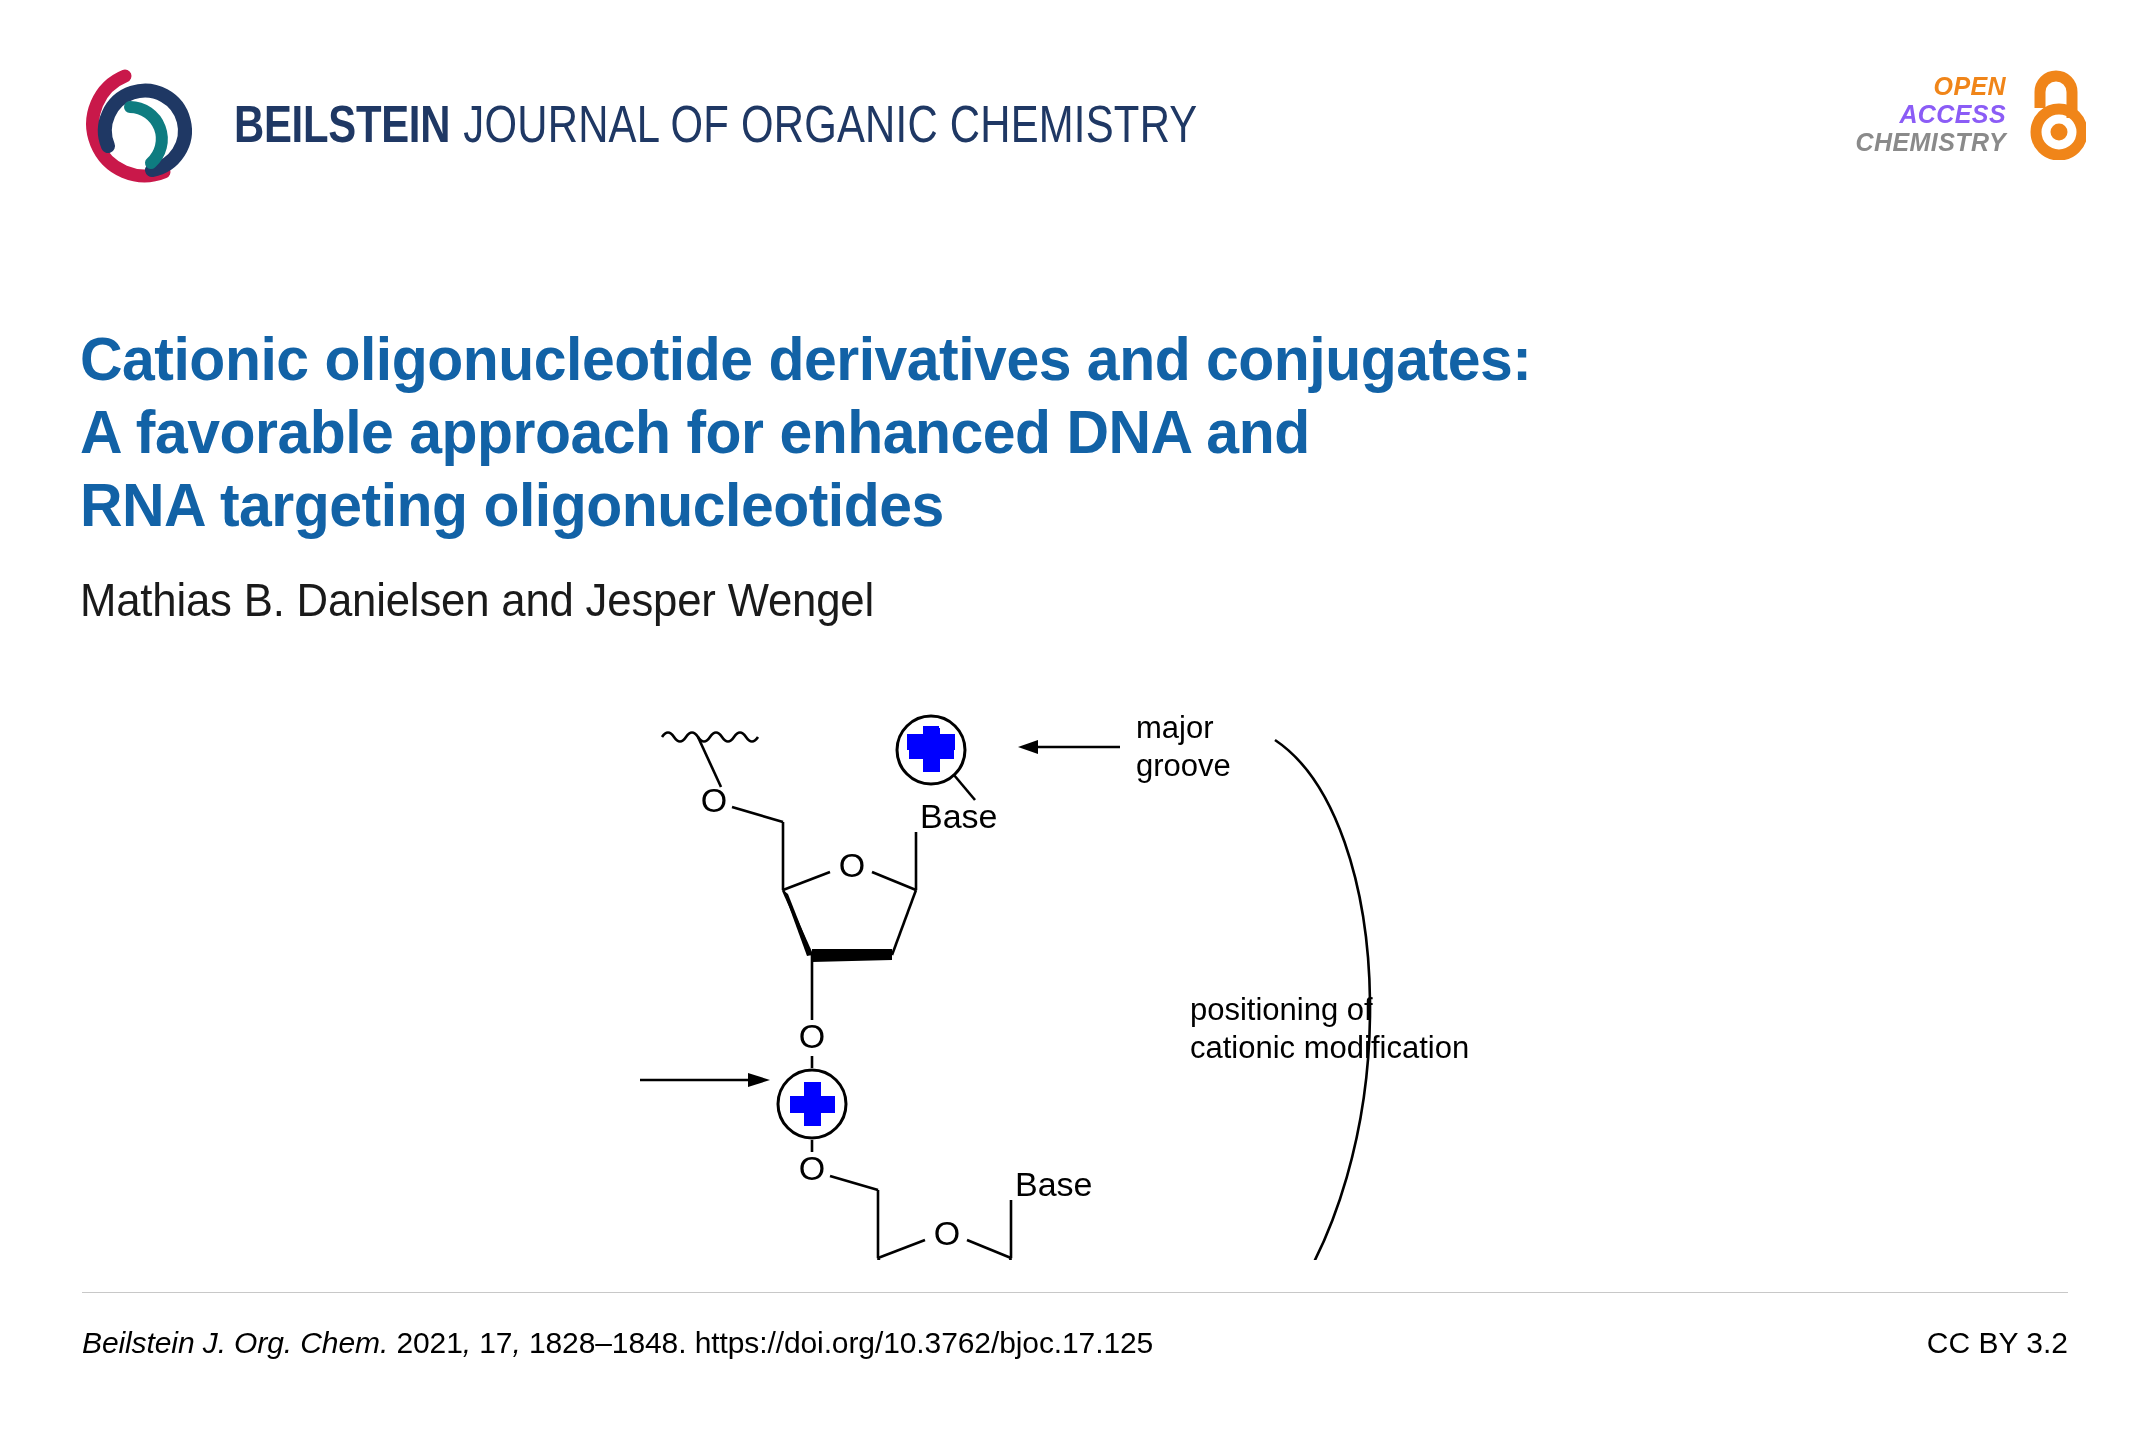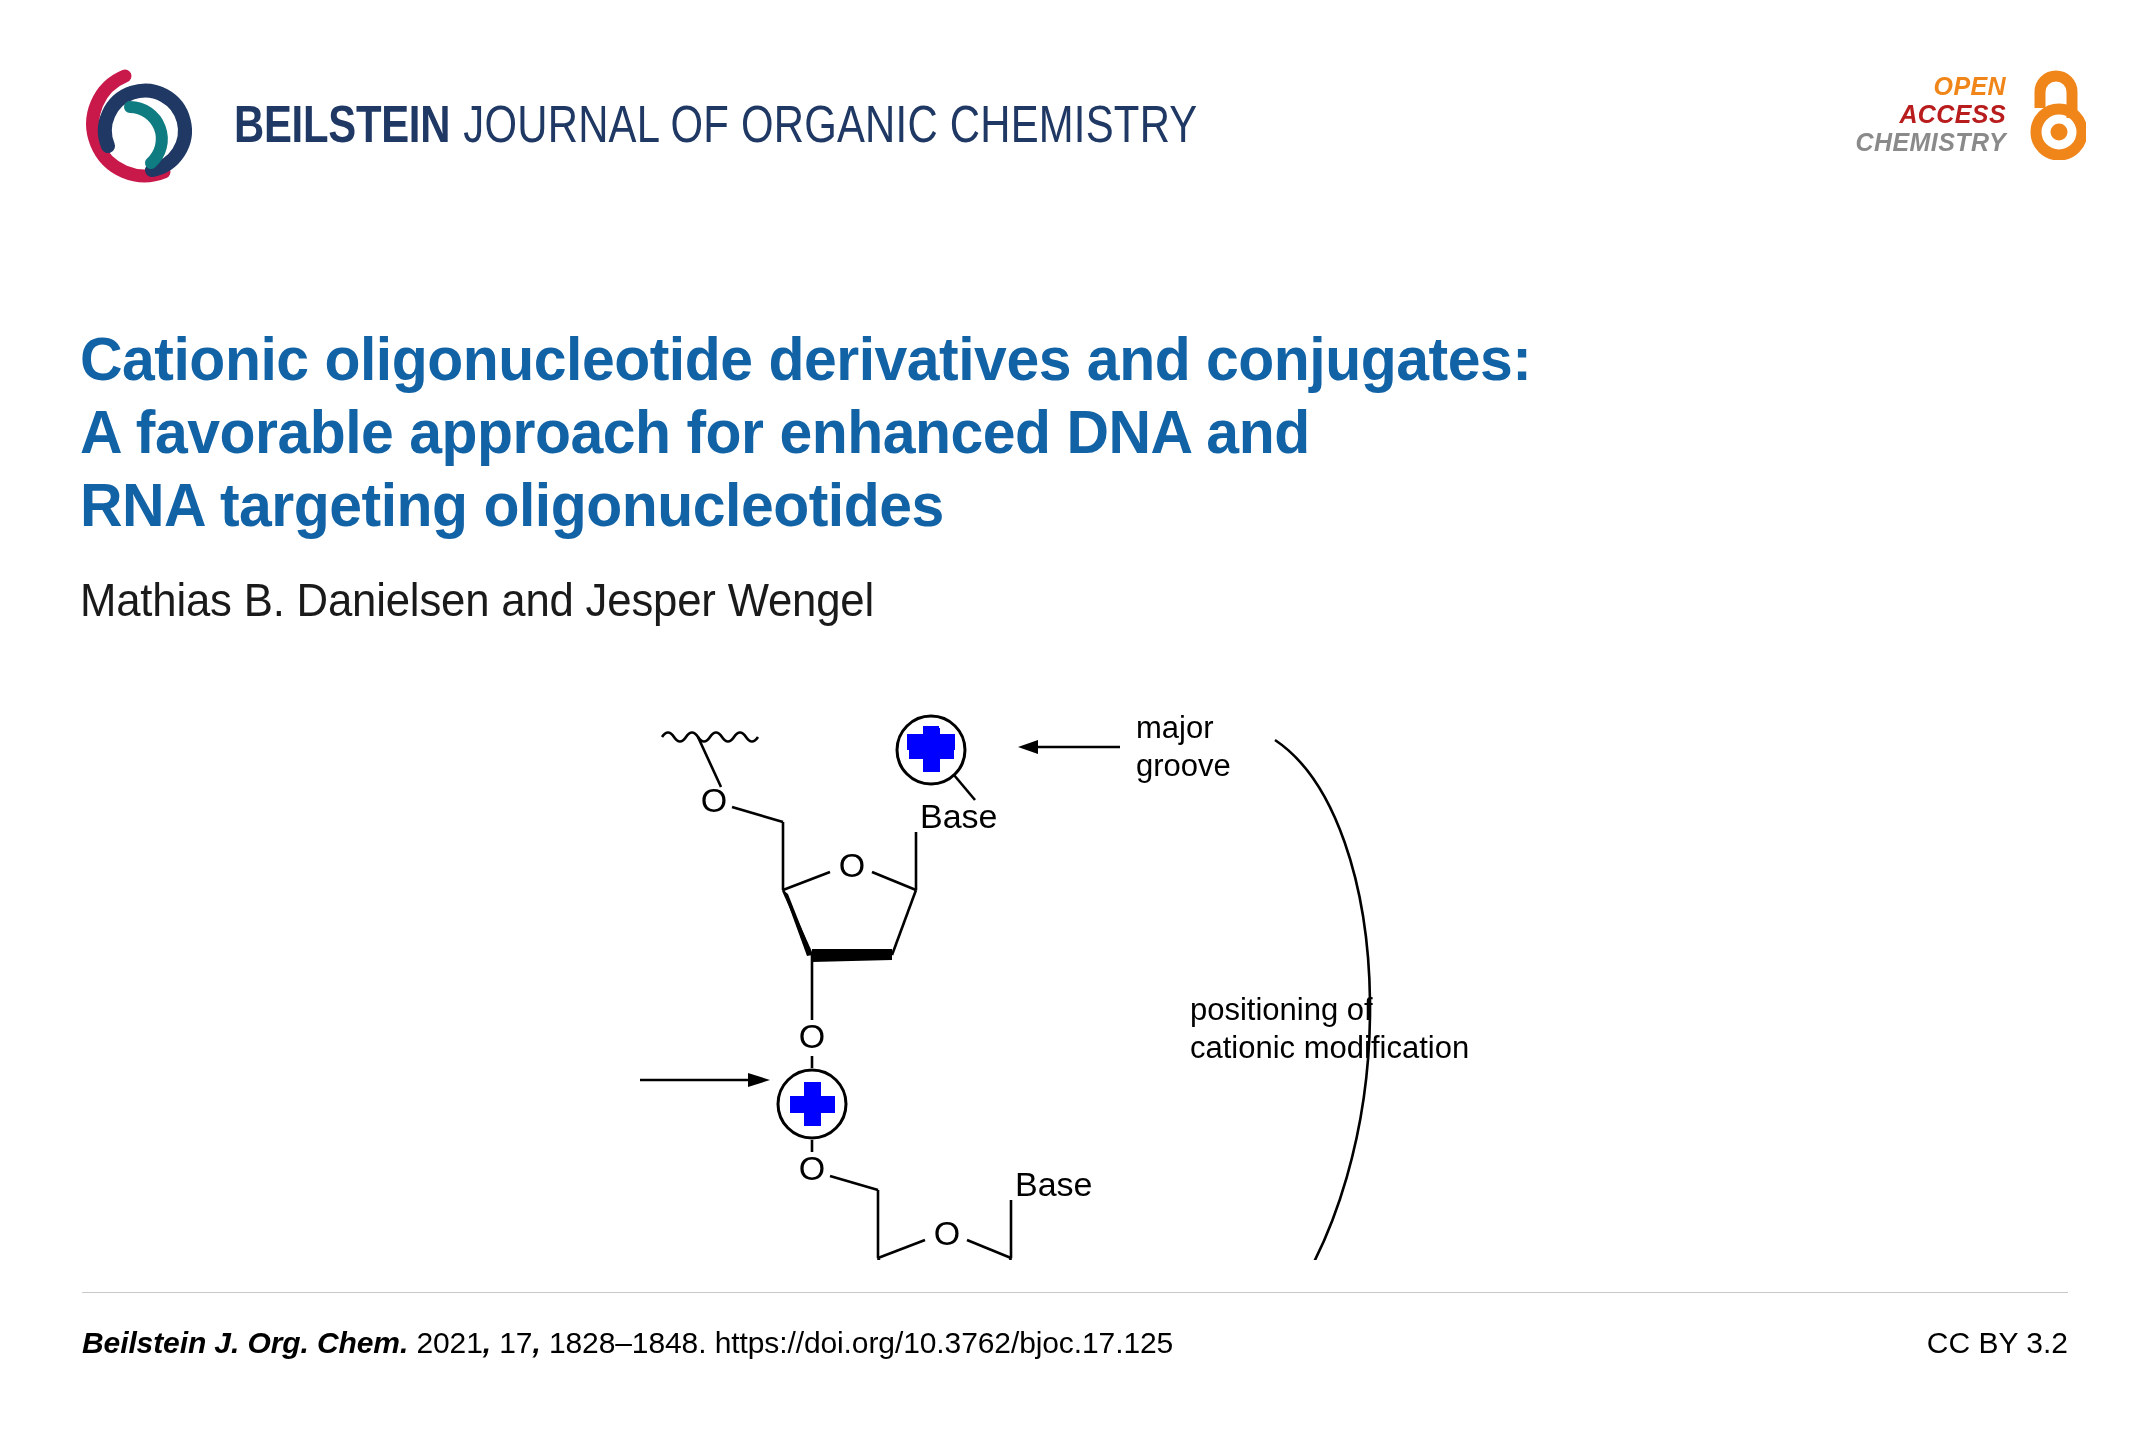--- a/index.html
+++ b/index.html
@@ -72,21 +72,21 @@
     font-style: italic;
   }
   #oa-text-stack {
     text-align: right;
     line-height: 1.12;
     font-weight: 700;
     font-size: 25px;
     letter-spacing: 0.4px;
   }
   .oa-line-open { color: #F08519; }
-  .oa-line-access { color: #b91c1c; }
+  .oa-line-access { color: #8b5cf6; }
   .oa-line-platinum { color: #8A8A8A; }
   #oa-lock-icon { display: block; }
 
   
   #article-title {
     position: absolute;
     left: 80px;
     top: 280px;
     width: 1750px;
     color: #1262A6;
@@ -149,21 +149,21 @@
     display: flex;
     align-items: baseline;
     justify-content: space-between;
     font-size: 30px;
     color: #000000;
   }
   #citation-line {
     white-space: nowrap;
     letter-spacing: -0.1px;
   }
-  #citation-line .ital { font-style: italic; font-weight: bold; }
+  #citation-line .ital { font-style: italic; }
   #citation-line .yr { font-style: normal; font-weight: 400; }
   #citation-line .vol { }
   #citation-line .plain { font-style: normal; }
   #license-label { white-space: nowrap; }
 </style>
 </head>
 <body>
 
 <div id="page">
 

